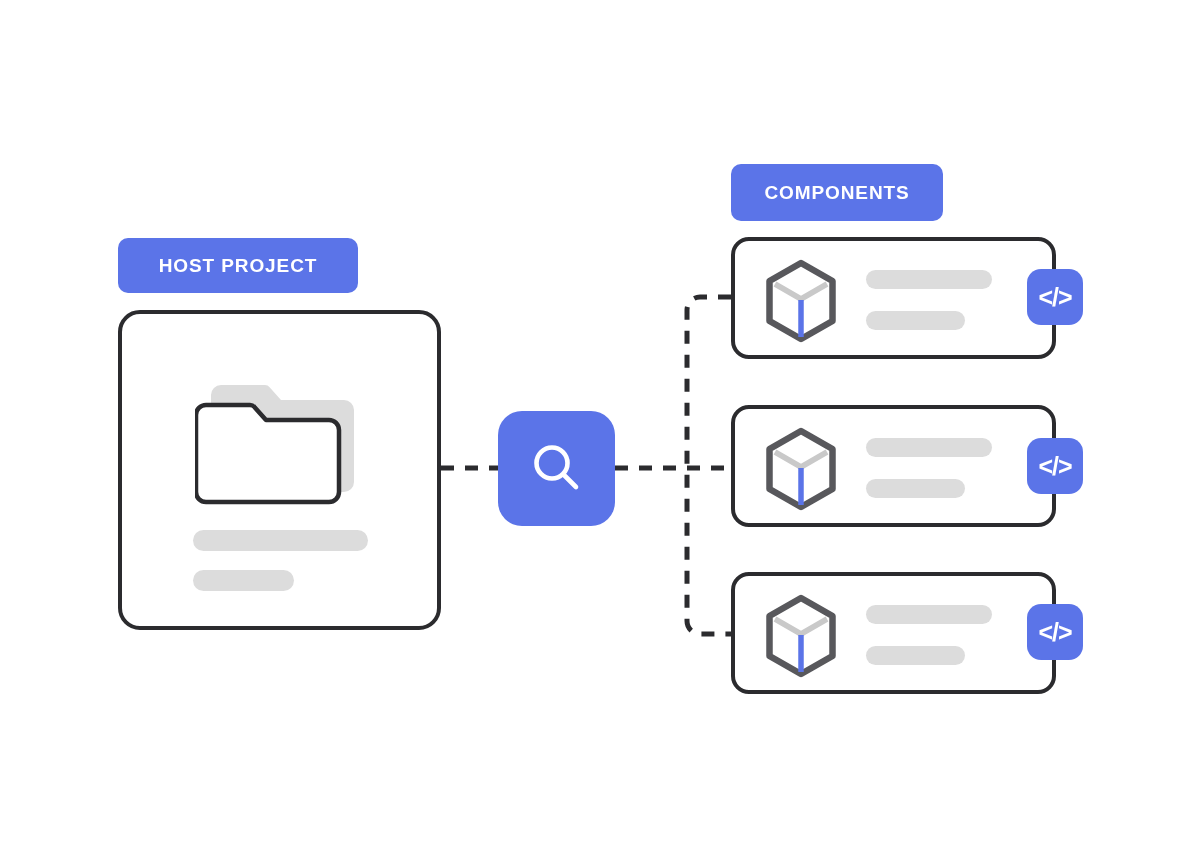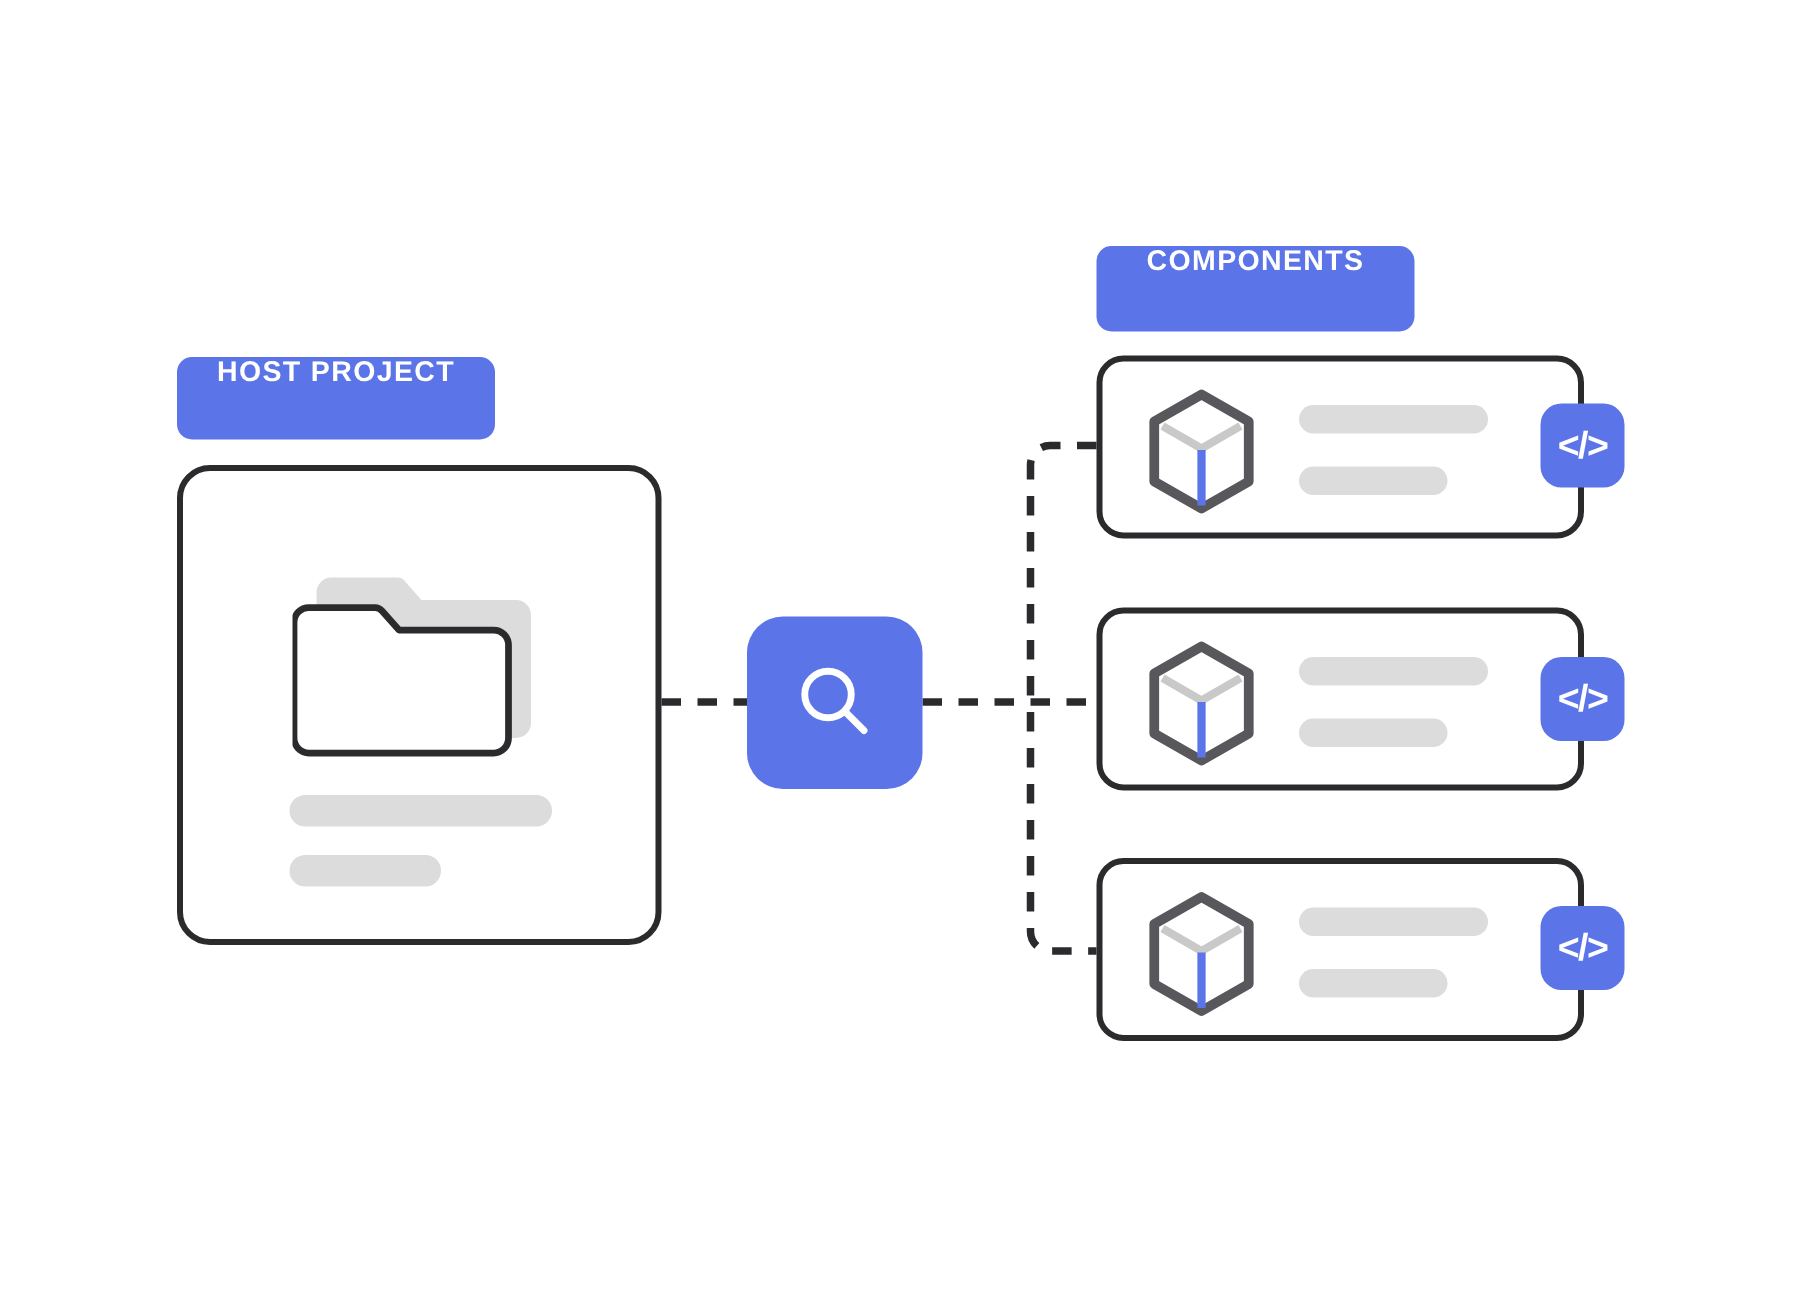--- a/index.html
+++ b/index.html
@@ -15,34 +15,35 @@
     width: 1200px;
     height: 860px;
     background: #ffffff;
     overflow: hidden;
   }
 
   
   .badge {
     position: absolute;
     display: flex;
+    align-items: center;
     justify-content: center;
     background: #5b74e8;
     color: #ffffff;
     border-radius: 10px;
     font-size: 19px;
     font-weight: 700;
     letter-spacing: 0.9px;
     font-family: "Liberation Sans", sans-serif;
     white-space: nowrap;
   }
   #badge-host {
     left: 118px;
     top: 238px;
-    width: 212px;
+    width: 240px;
     height: 55px;
   }
   #badge-components {
     left: 731px;
     top: 164px;
     width: 212px;
     height: 57px;
   }
 
   

